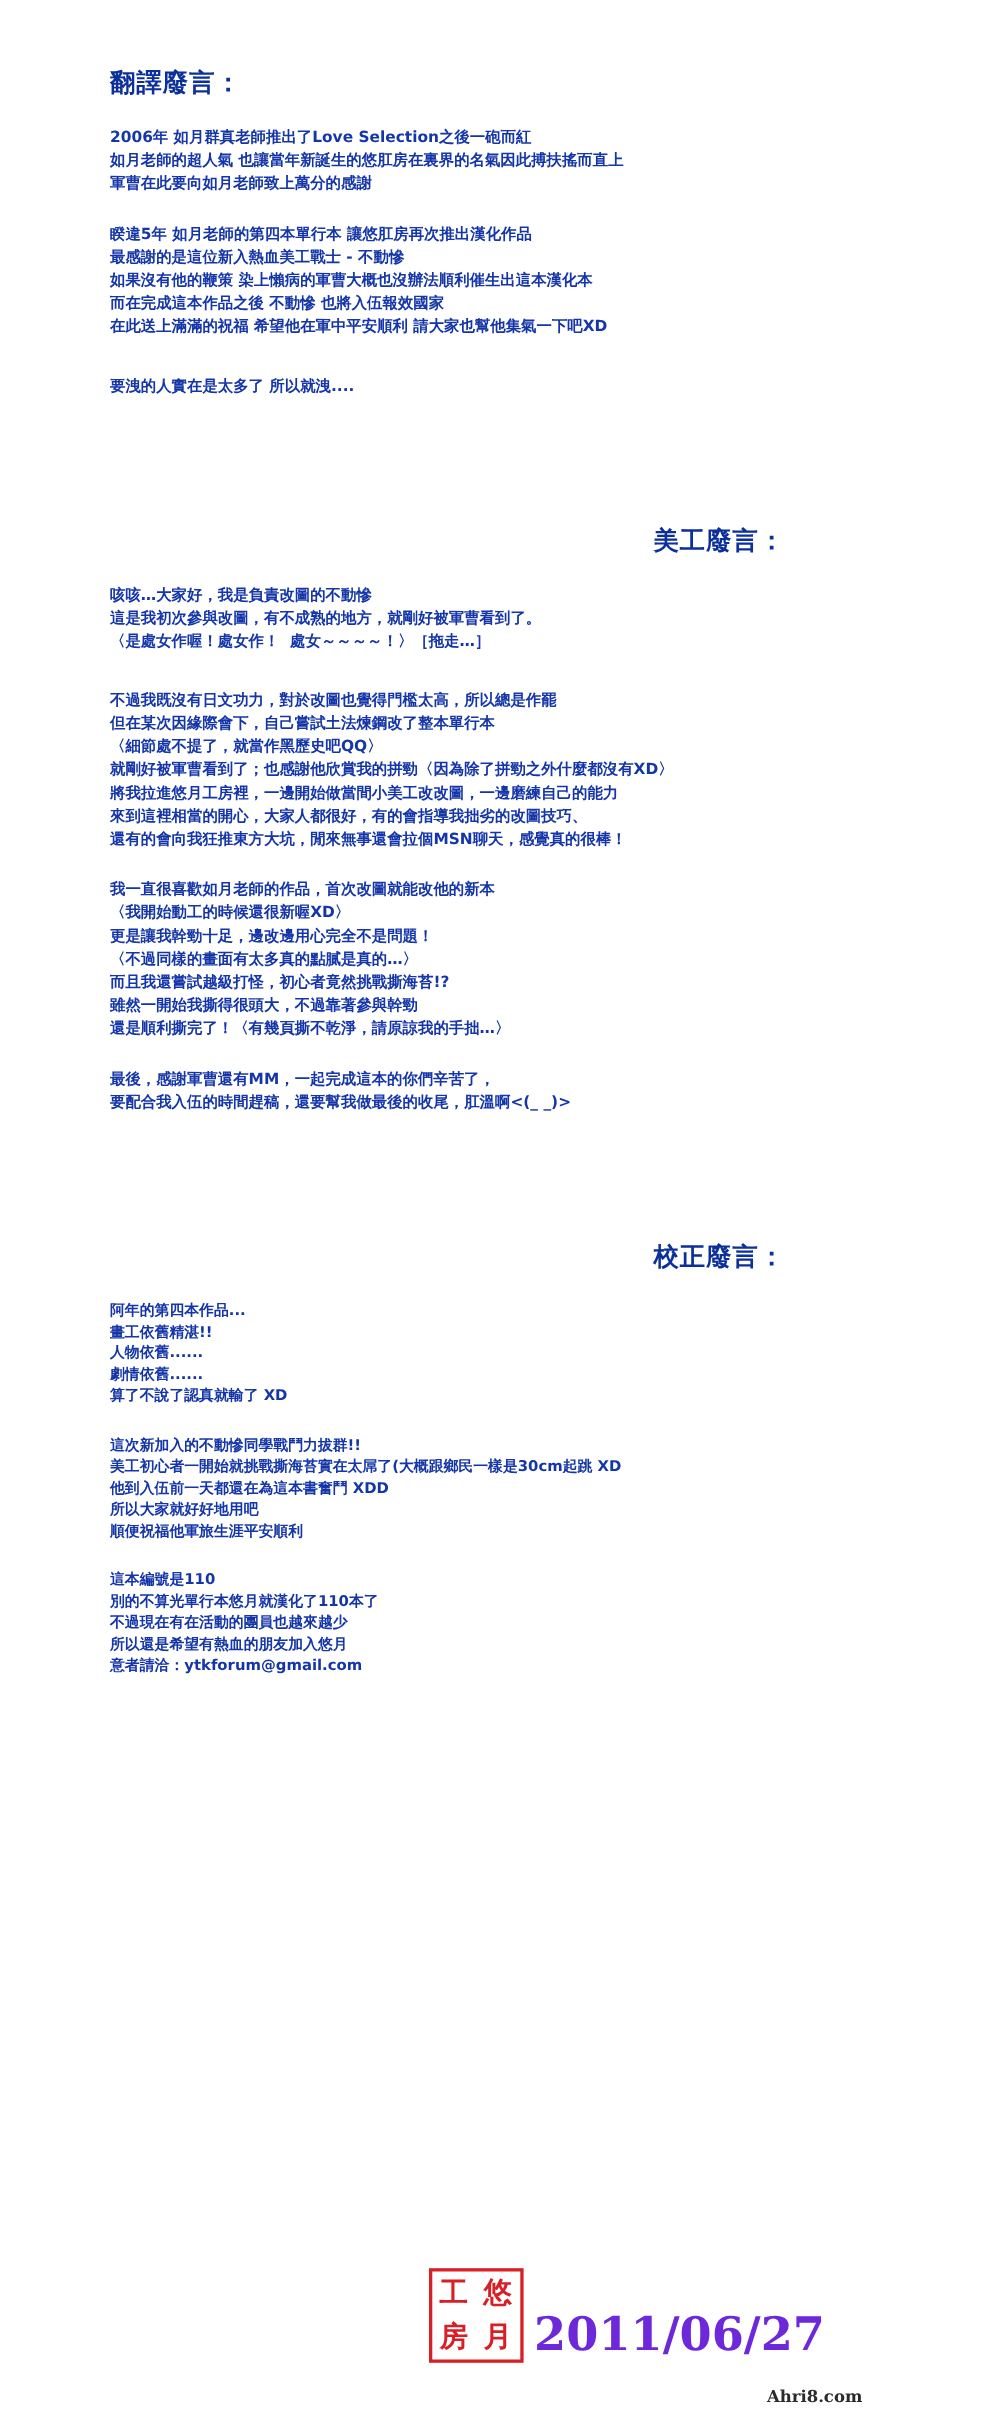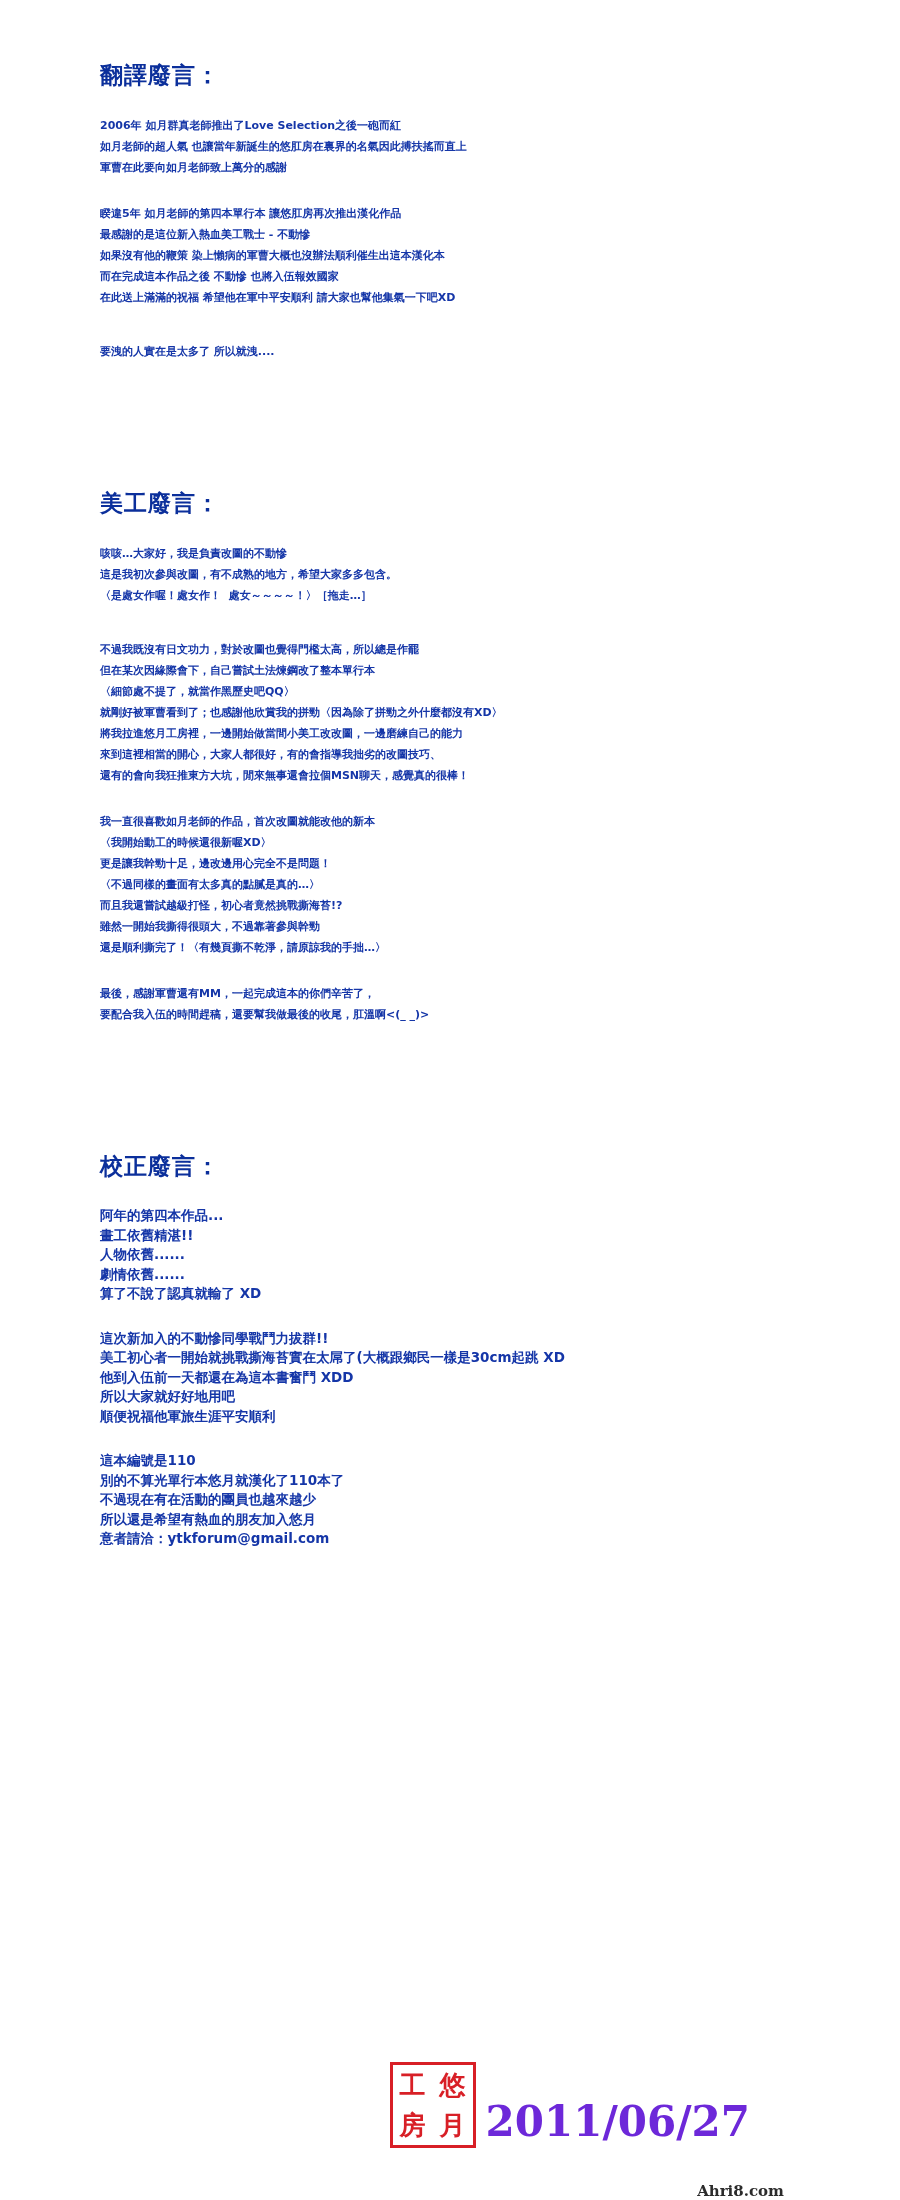--- a/index.html
+++ b/index.html
@@ -31,24 +31,25 @@
   }
   .sec-title {
     font-size: 23px;
     font-weight: bold;
     color: #0b2f9b;
     letter-spacing: 1px;
     margin: 0 0 24px 6px;
     font-family: "DejaVu Serif", "Liberation Serif", serif;
   }
   .sec-title.second {
-    margin-top: 58px;
+    margin-top: 46px;
+    text-align: right;
   }
   .para {
-    font-size: 11px;
+    font-size: 14px;
     line-height: 21px;
     color: #1536a8;
     margin: 0 0 17px 6px;
     font-weight: bold;
     font-family: "DejaVu Sans", "Liberation Sans", sans-serif;
     white-space: pre-wrap;
   }
   .para.small {
     font-size: 13.5px;
     line-height: 19.5px;
@@ -91,21 +92,21 @@
     font-size: 42px;
     font-weight: bold;
     color: #6d28d9;
     font-family: "DejaVu Serif", "Liberation Serif", serif;
     letter-spacing: 0px;
     padding-bottom: 2px;
   }
   .watermark {
     position: absolute;
     right: 24px;
-    bottom: 0;
+    bottom: 12px;
     font-size: 15px;
     color: #2b2b2b;
     font-family: "DejaVu Serif", "Liberation Serif", serif;
     font-weight: bold;
   }
   .mail {
     font-family: "DejaVu Sans", "Liberation Sans", sans-serif;
   }
 </style>
 </head>
@@ -128,21 +129,21 @@
       <div class="gap-sm"></div>
       <div class="gap-sm"></div>
       <div class="para">要洩的人實在是太多了 所以就洩....</div>
     </div>
 
     <div class="gap-lg"></div>
 
     <div class="section">
       <div class="sec-title second">美工廢言：</div>
       <div class="para">咳咳…大家好，我是負責改圖的不動慘
-這是我初次參與改圖，有不成熟的地方，希望大家多多包含。
+這是我初次參與改圖，有不成熟的地方，就剛好被軍曹看到了。
 〈是處女作喔！處女作！  處女～～～～！〉［拖走…］</div>
       <div class="gap-sm"></div>
       <div class="gap-sm"></div>
       <div class="para">不過我既沒有日文功力，對於改圖也覺得門檻太高，所以總是作罷
 但在某次因緣際會下，自己嘗試土法煉鋼改了整本單行本
 〈細節處不提了，就當作黑歷史吧QQ〉
 就剛好被軍曹看到了；也感謝他欣賞我的拼勁〈因為除了拼勁之外什麼都沒有XD〉
 將我拉進悠月工房裡，一邊開始做當間小美工改改圖，一邊磨練自己的能力
 來到這裡相當的開心，大家人都很好，有的會指導我拙劣的改圖技巧、
 還有的會向我狂推東方大坑，閒來無事還會拉個MSN聊天，感覺真的很棒！</div>

